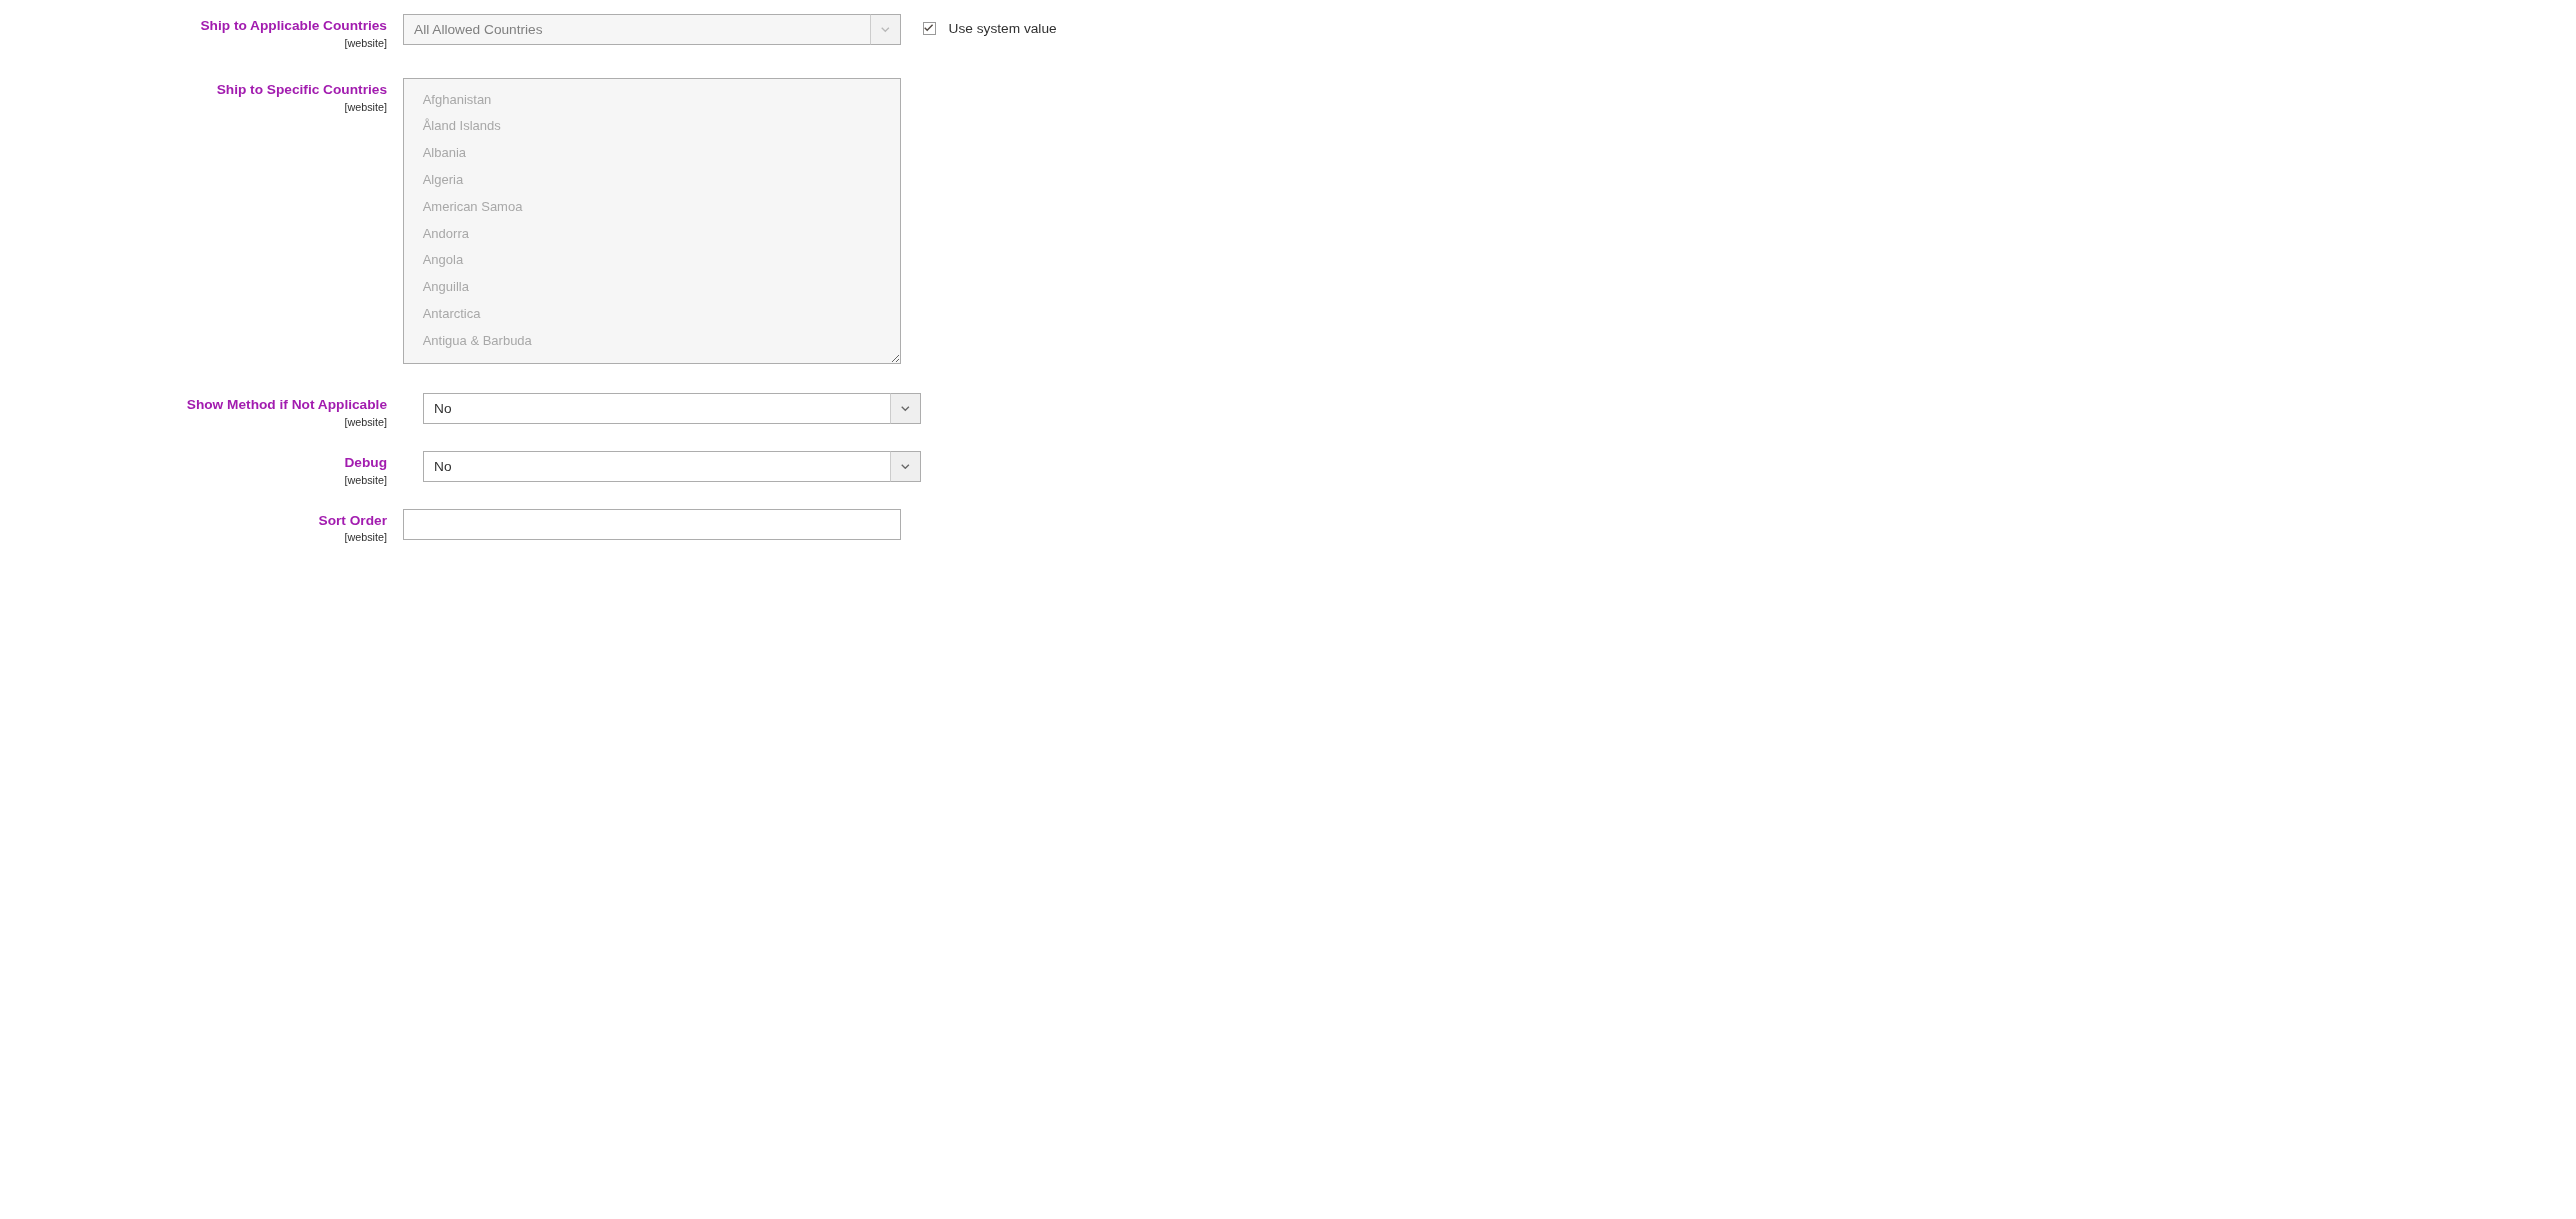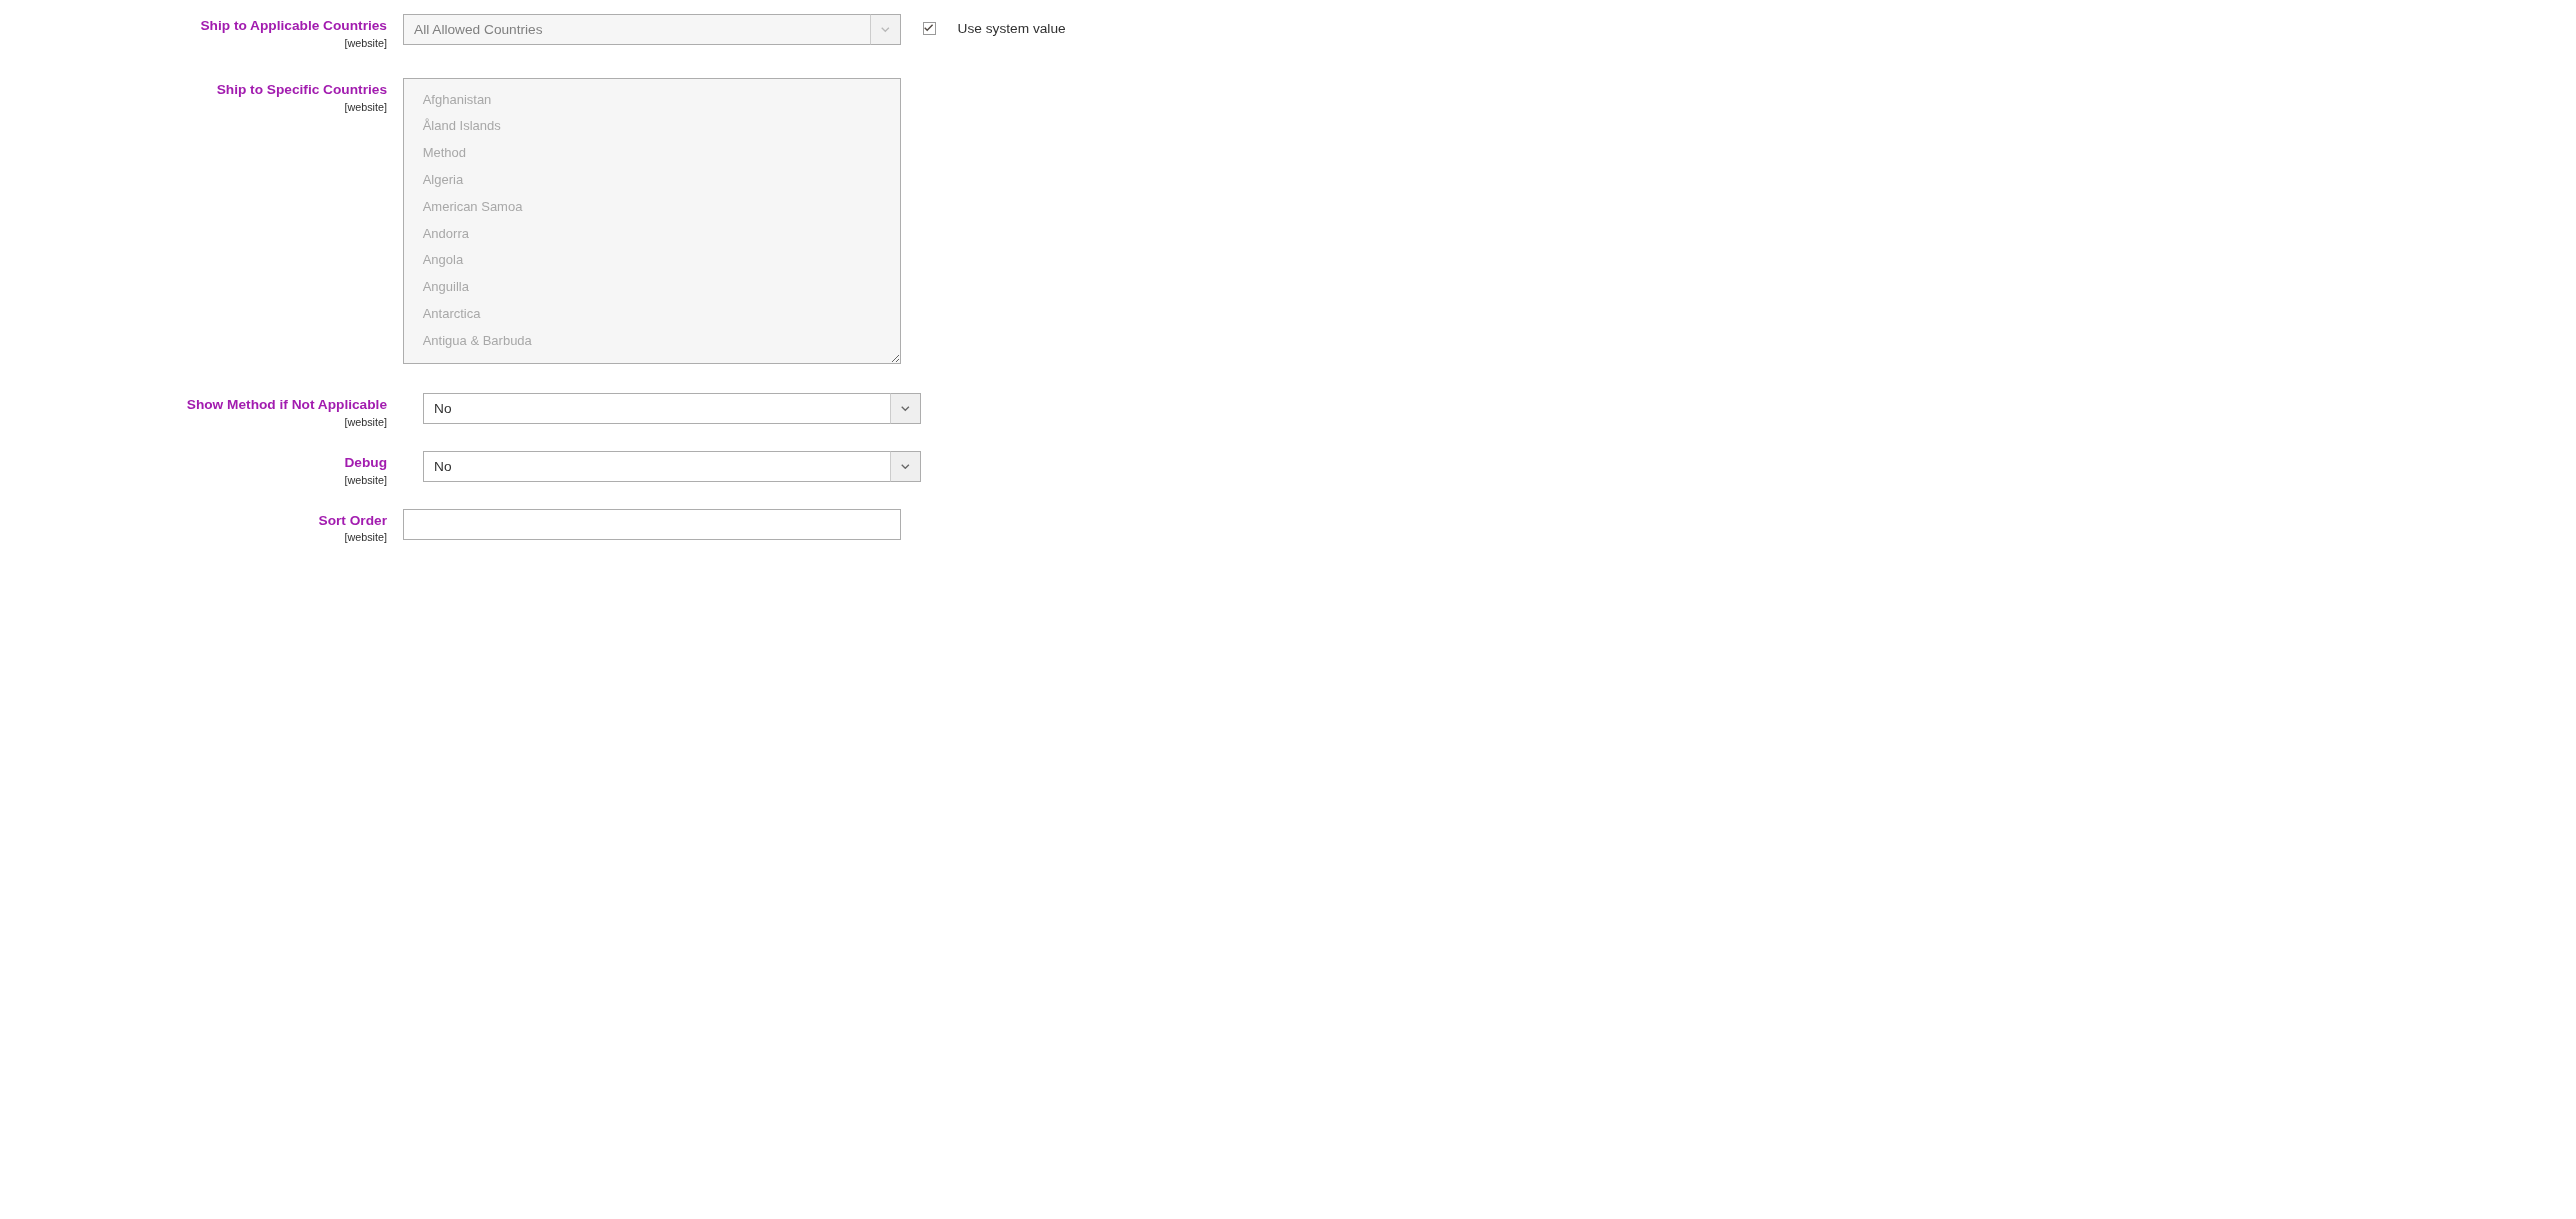--- a/index.html
+++ b/index.html
@@ -126,21 +126,21 @@
       padding: 0 10px;
       font-size: 13.7px;
       color: #303030;
       background: #ffffff;
       border: 0.7px solid #adadad;
       outline: none;
     }
     .checkbox-wrap {
       display: flex;
       align-items: center;
-      gap: 22px;
+      gap: 13px;
       justify-content: space-between;
     }
     .checkbox-box {
       width: 13px;
       height: 13px;
       border: 0.7px solid #999999;
       background: #ffffff;
       display: flex;
       align-items: center;
       justify-content: center;
@@ -188,21 +188,21 @@
 
 <div class="form-row">
   <div class="label-col">
     <span class="label-main">Ship to Specific Countries</span>
     <span class="label-scope">[website]</span>
   </div>
   <div class="field-col">
     <div class="multiselect" id="multiselect-container">
     <div class="ms-option">Afghanistan</div>
         <div class="ms-option">Åland Islands</div>
-        <div class="ms-option">Method</div>
+        <div class="ms-option">Albania</div>
         <div class="ms-option">Algeria</div>
         <div class="ms-option">American Samoa</div>
         <div class="ms-option">Andorra</div>
         <div class="ms-option">Angola</div>
         <div class="ms-option">Anguilla</div>
         <div class="ms-option">Antarctica</div>
         <div class="ms-option">Antigua &amp; Barbuda</div>
       </div>
   </div>
 </div>

